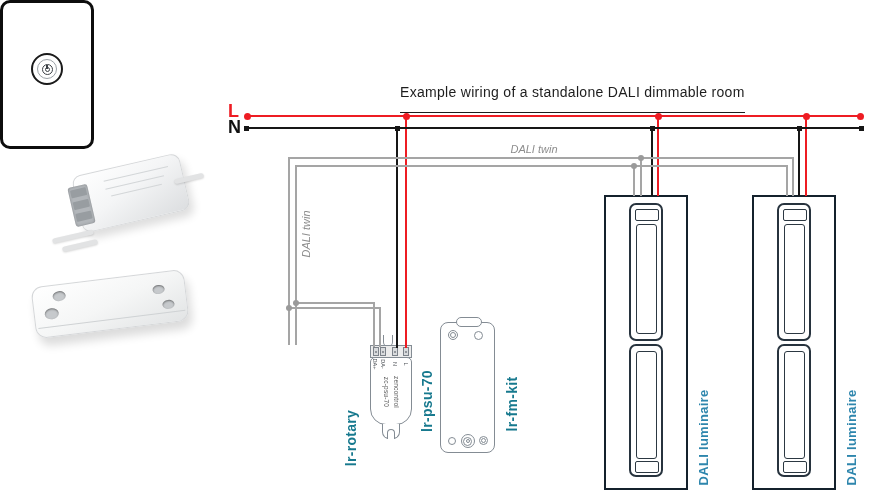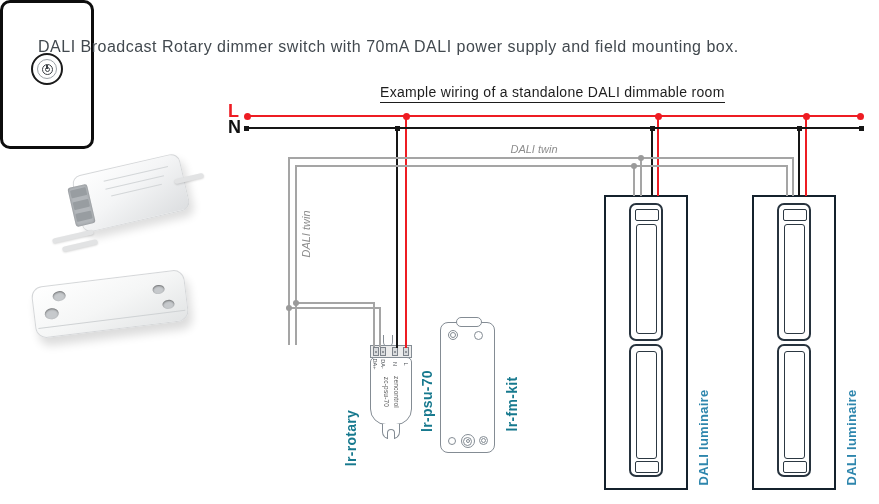--- a/index.html
+++ b/index.html
@@ -12,22 +12,22 @@
     --component-gray:#848c94;
     --subtitle-gray:#42494f;
   }
   html,body{margin:0;padding:0;background:#ffffff;}
   #canvas{position:relative;width:879px;height:504px;background:#fff;overflow:hidden;
           font-family:"Liberation Sans", sans-serif;}
   .abs{position:absolute;}
   
   .title{left:38px;top:10px;font-size:21px;font-weight:bold;color:var(--accent-teal);letter-spacing:.3px;}
   .subtitle{left:38px;top:38px;font-size:16px;color:var(--subtitle-gray);letter-spacing:.5px;}
-  .heading{left:380px;top:84px;font-size:14px;color:#1d1d1d;letter-spacing:.3px;
-           border-bottom:1.5px solid #1d1d1d;padding-bottom:2px;}
+  .heading{left:400px;top:84px;font-size:14px;color:#1d1d1d;letter-spacing:.3px;
+           border-bottom:1.5px solid #1d1d1d;padding-bottom:12px;}
   
   .wh{position:absolute;height:2px;}
   .wv{position:absolute;width:2px;}
   .red{background:var(--live-red);}
   .blk{background:var(--neutral-black);}
   .gry{background:var(--dali-gray);}
   .dotr{position:absolute;width:7px;height:7px;border-radius:50%;background:var(--live-red);}
   .sqk{position:absolute;width:5px;height:5px;background:var(--neutral-black);}
   .dotg{position:absolute;width:6px;height:6px;border-radius:50%;background:#9a9a9a;}
   
@@ -76,21 +76,20 @@
   .fm-seam{position:absolute;left:2px;right:2px;bottom:9px;height:1px;background:#cfd2d4;}
   .hole{position:absolute;border-radius:50%;background:#c6c9cc;box-shadow:inset 0 1px 2px rgba(0,0,0,.45);}
   .pglyph-c{position:absolute;width:5px;height:5px;border:1.2px solid #3c4146;border-radius:50%;box-sizing:border-box;}
   .pglyph-b{position:absolute;width:1.5px;height:4px;background:#3c4146;}
 </style>
 </head>
 <body>
 
 <div id="canvas">
 
-  <div class="abs subtitle">DALI Broadcast Rotary dimmer switch with 70mA DALI power supply and field mounting box.</div>
 
   <div class="photo" style="left:46px;top:150px;width:160px;height:115px;">
     <div class="psu-photo-body">
       <div class="psu-photo-line" style="left:30px;top:10px;width:66px;"></div>
       <div class="psu-photo-line" style="left:30px;top:18px;width:60px;"></div>
       <div class="psu-photo-line" style="left:34px;top:26px;width:52px;"></div>
       <div class="psu-photo-tblock">
         <div class="psu-photo-stripe" style="top:3px;"></div>
         <div class="psu-photo-stripe" style="top:15px;"></div>
         <div class="psu-photo-stripe" style="top:27px;"></div>

